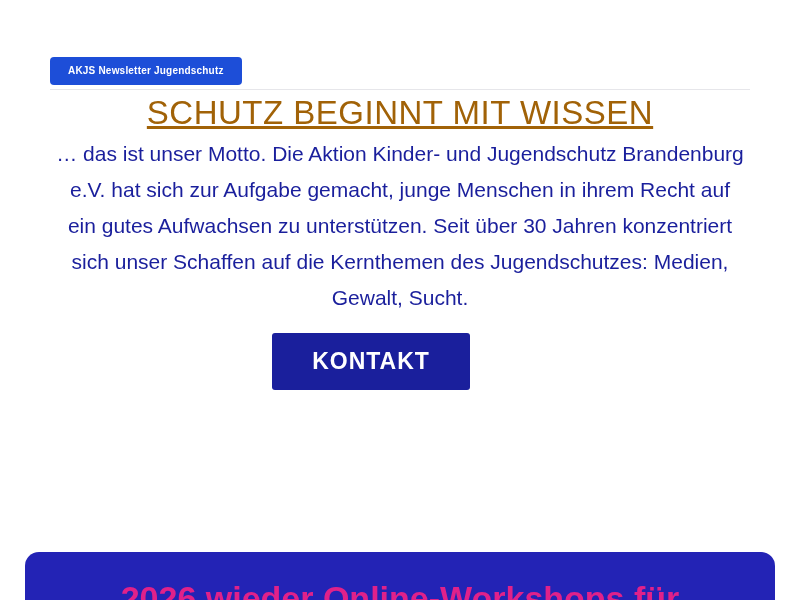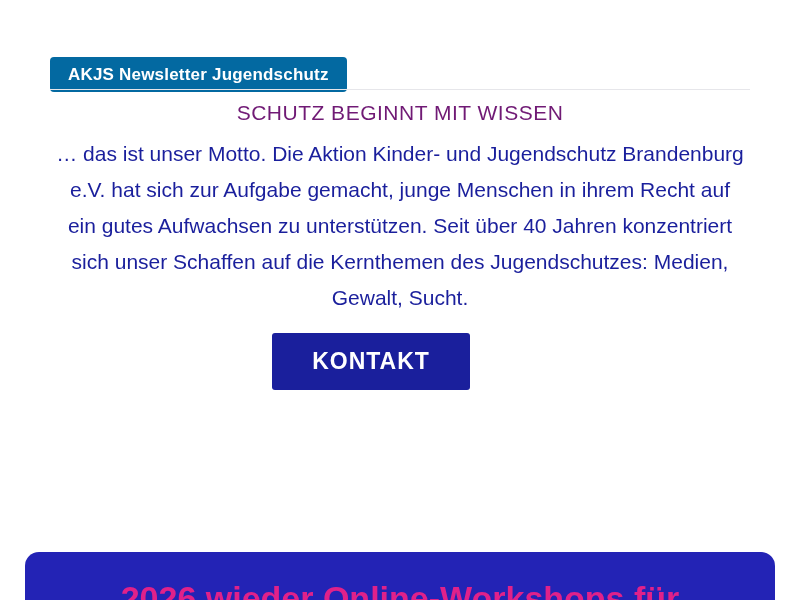--- a/index.html
+++ b/index.html
@@ -18,23 +18,23 @@
     height: 600px;
     background: #ffffff;
     box-sizing: border-box;
   }
 
   
   .newsletter-badge {
     position: absolute;
     left: 50px;
     top: 57px;
-    background: #0369a1;
+    background: #1d4ed8;
     color: #ffffff;
-    font-size: 17px;
+    font-size: 10px;
     font-weight: bold;
     letter-spacing: 0.2px;
     padding: 9px 18px 9px 18px;
     border-radius: 4px;
     white-space: nowrap;
     border: none;
     cursor: pointer;
     line-height: 1;
   }
 
@@ -50,26 +50,27 @@
 
   .hero {
     position: absolute;
     left: 50px;
     top: 96px;
     width: 700px;
     text-align: center;
   }
 
   .hero-title {
-    color: #701a75;
-    font-size: 21px;
+    color: #a16207;
+    font-size: 33px;
     font-weight: 400;
     letter-spacing: 0.5px;
     line-height: 34px;
     margin: 0 0 6px 0;
+    text-decoration: underline;
   }
 
   .hero-text {
     color: #1a1f9c;
     font-size: 21px;
     font-weight: 300;
     line-height: 36px;
     margin: 0;
     padding: 0 4px;
   }
@@ -137,21 +138,21 @@
 <body>
 
 <div class="page">
 
   <button class="newsletter-badge">AKJS Newsletter Jugendschutz</button>
 
   <div class="divider"></div>
 
   <div class="hero">
     <h1 class="hero-title">SCHUTZ BEGINNT MIT WISSEN</h1>
-    <p class="hero-text">… das ist unser Motto. Die Aktion Kinder- und Jugendschutz Brandenburg e.V. hat sich zur Aufgabe gemacht, junge Menschen in ihrem Recht auf ein gutes Aufwachsen zu unterstützen. Seit über 40 Jahren konzentriert sich unser Schaffen auf die Kernthemen des Jugendschutzes: Medien, Gewalt, Sucht.</p>
+    <p class="hero-text">… das ist unser Motto. Die Aktion Kinder- und Jugendschutz Brandenburg e.V. hat sich zur Aufgabe gemacht, junge Menschen in ihrem Recht auf ein gutes Aufwachsen zu unterstützen. Seit über 30 Jahren konzentriert sich unser Schaffen auf die Kernthemen des Jugendschutzes: Medien, Gewalt, Sucht.</p>
   </div>
 
   <div class="kontakt-wrap">
     <button class="kontakt-button">KONTAKT</button>
   </div>
 
 
   <div class="news-card">
     <div class="news-card-title">2026 wieder Online-Workshops für</div>
   </div>

